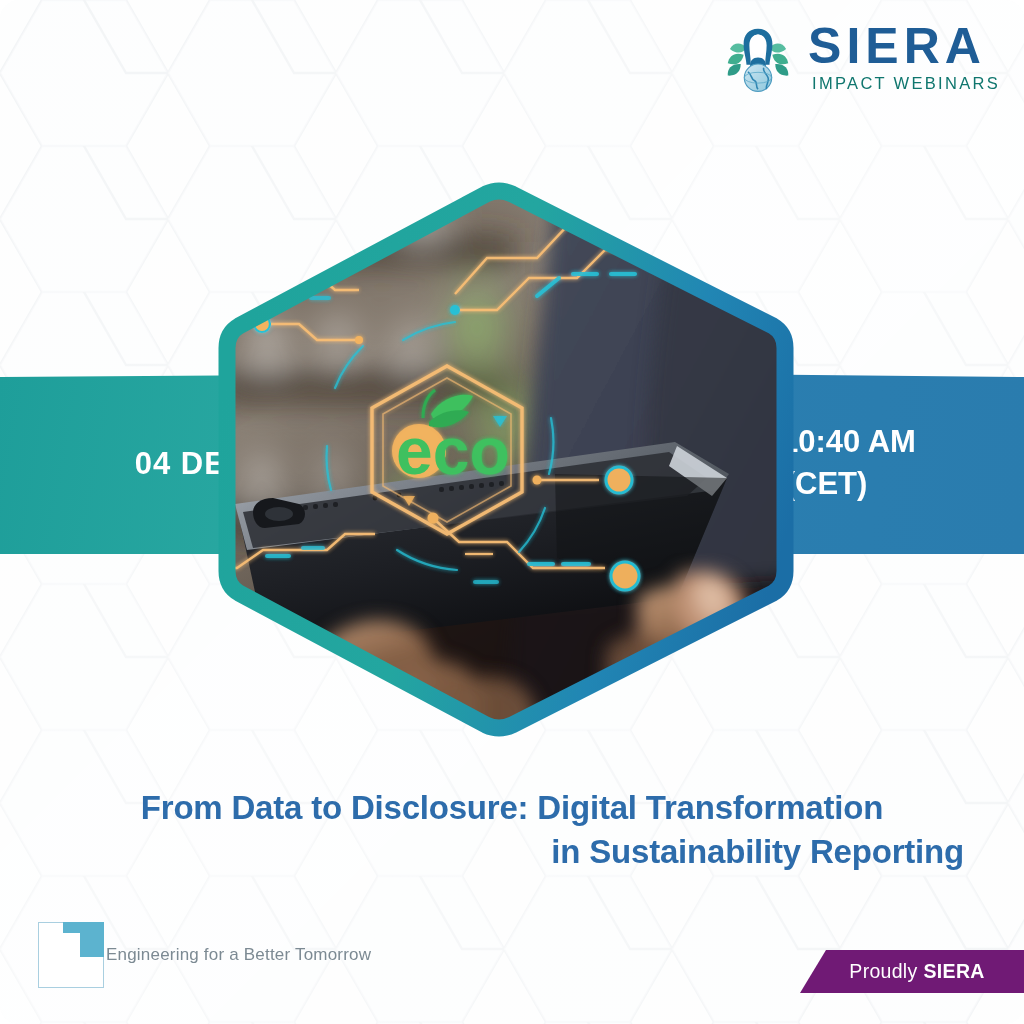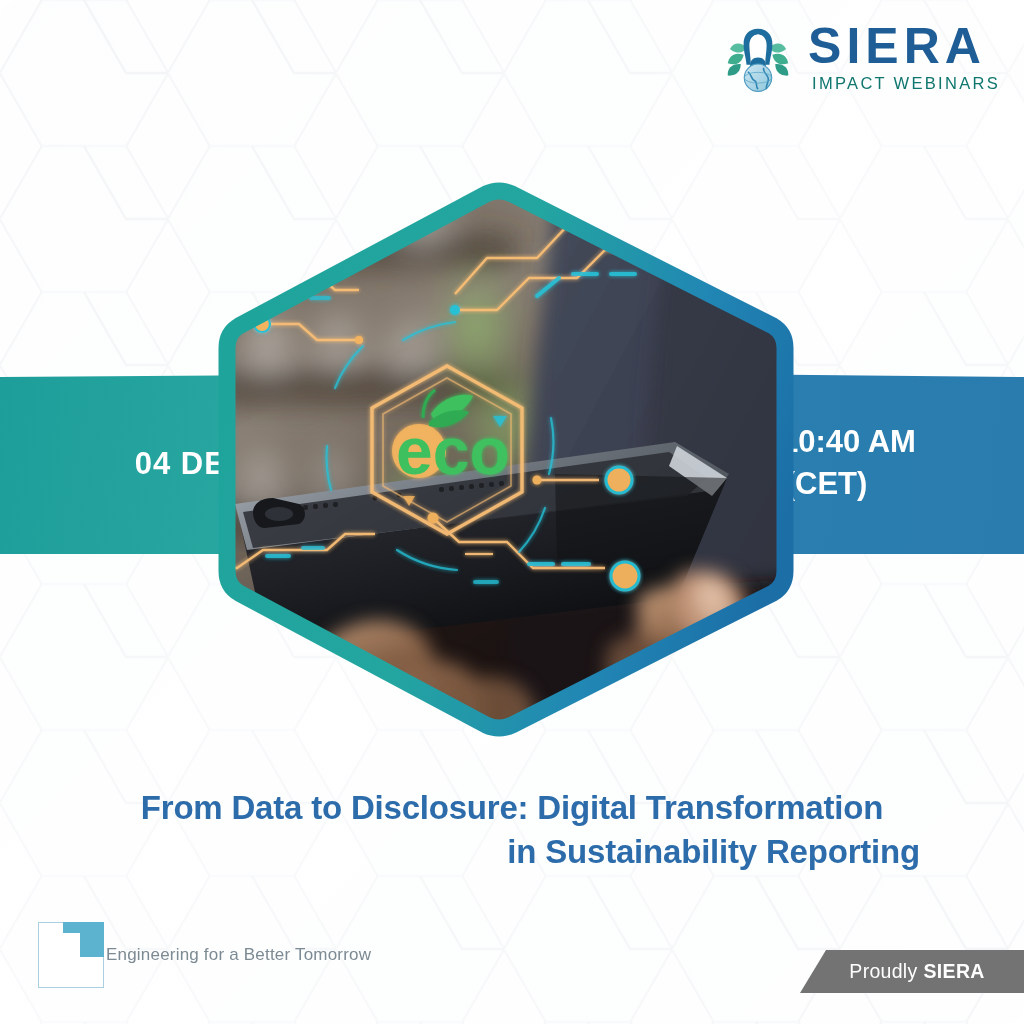--- a/index.html
+++ b/index.html
@@ -83,21 +83,21 @@
 
   
   #poster-title {
     position:absolute;
     left:0; right:0; top:786px;
     text-align:center;
     color:#2d6cab;
     font-size:33px; font-weight:bold;
     line-height:1.33;
     letter-spacing:-0.2px;
-    padding:0 104px;
+    padding:0 60px;
     z-index:20;
   }
   #poster-title .l2 { display:block;text-align:right; }
 
   
   #footer-brand {
     position:absolute;
     left:38px; top:922px;
     display:flex; align-items:center;
     z-index:20;
@@ -125,21 +125,21 @@
     letter-spacing:0.2px;
     position:relative; z-index:2;
     padding-left:8px;
   }
 
   #proudly-badge {
     position:absolute;
     right:0; top:950px;
     height:43px;
     min-width:224px;
-    background:#737373;
+    background:#701a75;
     color:#ffffff;
     display:flex; align-items:center; justify-content:center;
     font-size:19.5px; letter-spacing:0.3px;
     padding:0 34px 0 44px;
     clip-path: polygon(26px 0, 100% 0, 100% 100%, 0 100%);
     z-index:20;
   }
   #proudly-badge b { font-weight:bold; margin-left:6px; }
 </style>
 </head>

